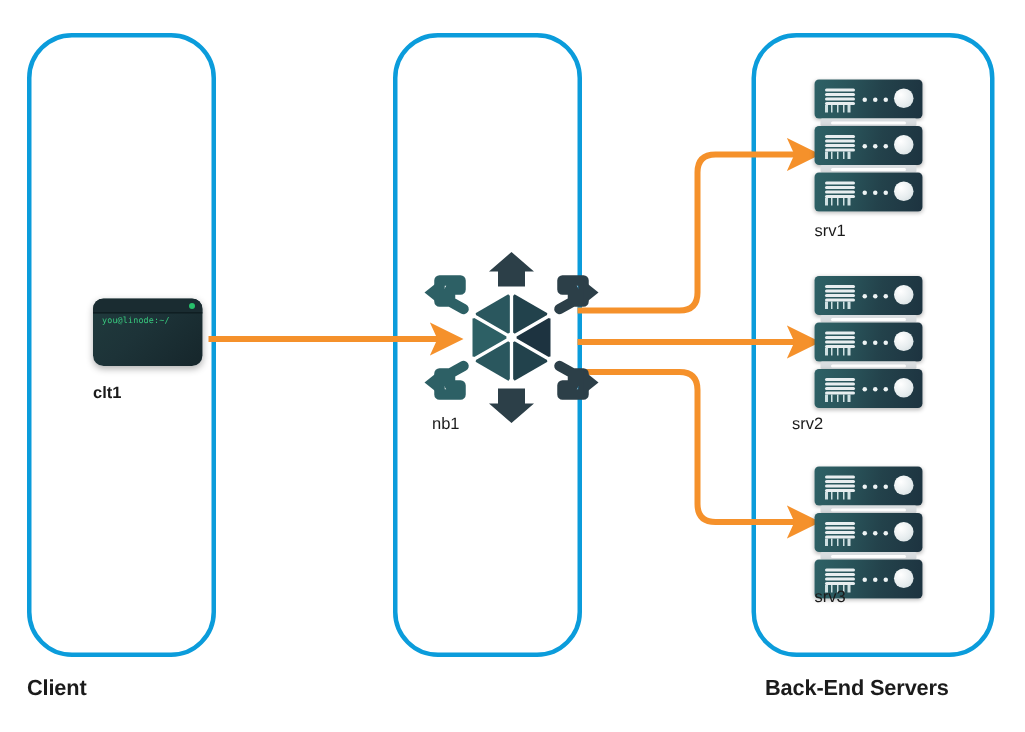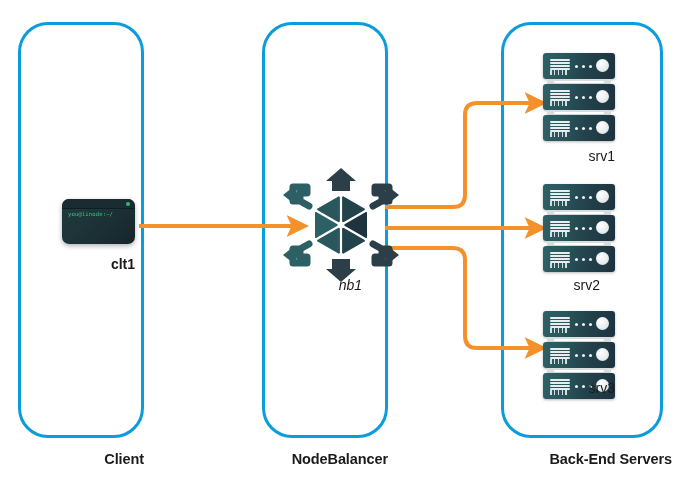--- a/index.html
+++ b/index.html
@@ -26,36 +26,36 @@
     border-radius: 30px;
     box-sizing: border-box;
     background: transparent;
   }
   #panel-client   { left: 18px;  top: 22px; width: 126px; height: 416px; }
   #panel-nb       { left: 262px; top: 22px; width: 126px; height: 416px; }
   #panel-backend  { left: 501px; top: 22px; width: 162px; height: 416px; }
 
   .panel-label {
     position: absolute;
-    text-align: right;
+    text-align: left;
     font-size: 14.5px;
     font-weight: bold;
     color: #1b1b1b;
     letter-spacing: -0.1px;
     white-space: nowrap;
     top: 451px;
   }
   #label-client  { left: 18px;  width: 126px; }
   #label-nb      { left: 262px; width: 126px; }
   #label-backend { left: 510px; width: 162px; }
 
   .node-label {
     position: absolute;
-    text-align: right;
-    font-size: 14px;
+    text-align: left;
+    font-size: 11px;
     color: #1b1b1b;
     white-space: nowrap;
   }
 
   
   #clt1-icon {
     position: absolute;
     left: 62px;
     top: 199px;
     width: 73px;
@@ -94,21 +94,21 @@
     top: 12px;
     font-family: "DejaVu Sans Mono", monospace;
     font-size: 5.6px;
     color: #38c97e;
     letter-spacing: 0.1px;
     white-space: nowrap;
   }
   #clt1-label { left: 62px; width: 73px; top: 256px; font-weight: bold; }
 
   
-  #nb1-label { left: 288px; width: 74px; top: 277px; font-style: italic; }
+  #nb1-label { left: 288px; width: 74px; top: 277px; }
 
   
   .srv-stack {
     position: absolute;
     width: 72px;
     height: 88px;
   }
   #srv1-stack { left: 543px; top: 53px; }
   #srv2-stack { left: 543px; top: 184px; }
   #srv3-stack { left: 543px; top: 311px; }
@@ -196,21 +196,21 @@
     right: 6px;
     top: 6px;
     width: 13px;
     height: 13px;
     border-radius: 50%;
     background: radial-gradient(circle at 35% 32%, #ffffff 0%, #e6ecee 60%, #cdd7da 100%);
   }
 
   #srv1-label { left: 543px; width: 72px; top: 148px; }
   #srv2-label { left: 528px; width: 72px; top: 277px; }
-  #srv3-label { left: 543px; width: 72px; top: 380px; }
+  #srv3-label { left: 543px; width: 72px; top: 392px; }
 
   svg.overlay {
     position: absolute;
     left: 0; top: 0;
     width: 683px;
     height: 488px;
     pointer-events: none;
   }
 </style>
 </head>
@@ -525,16 +525,15 @@
           <s></s>
           <s></s>
           <s></s>
         </div>
       <div class="rack-knob"></div>
     </div>
   </div>
   <div class="node-label" id="srv3-label">srv3</div>
 
   <div class="panel-label" id="label-client">Client</div>
-  <div class="panel-label" id="label-nb">NodeBalancer</div>
   <div class="panel-label" id="label-backend">Back-End Servers</div>
 
 </div>
 
 </body></html>

